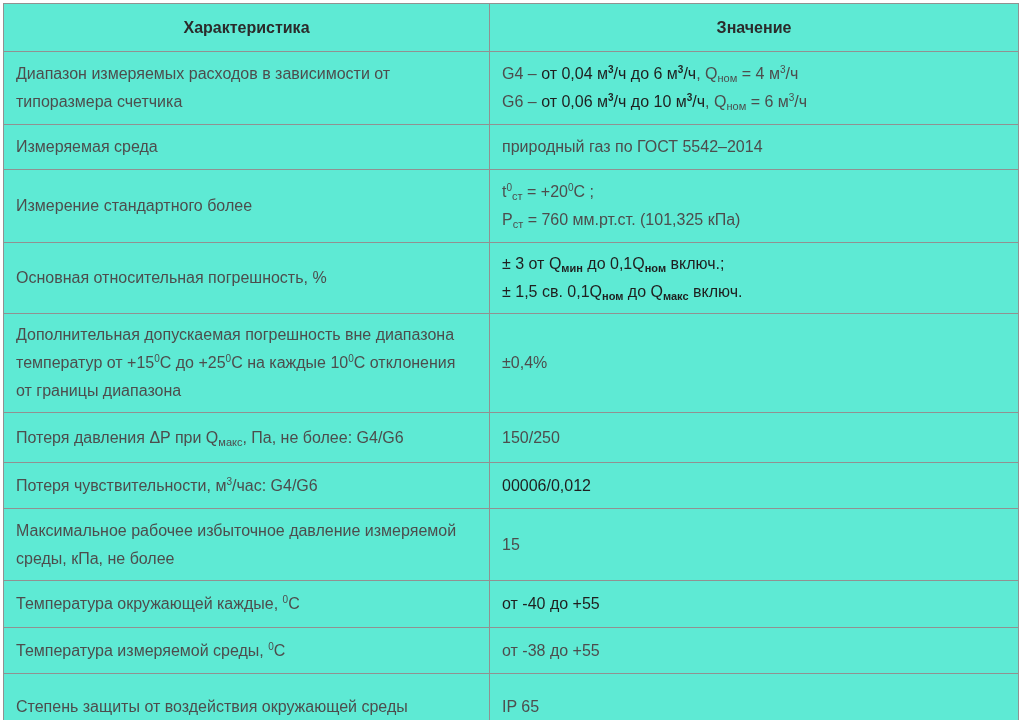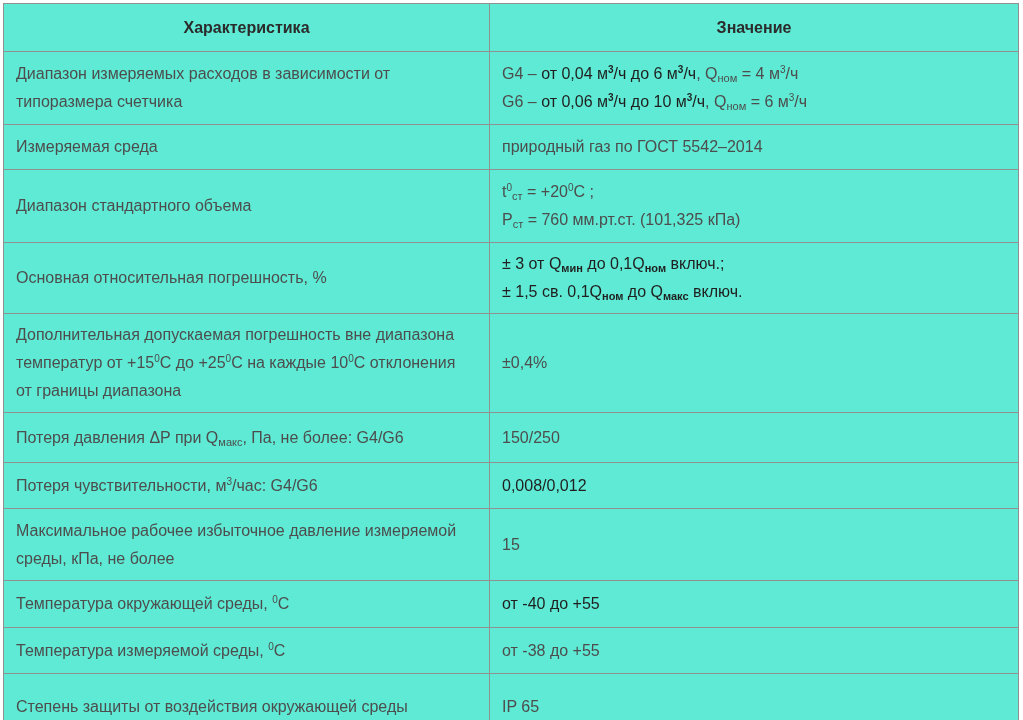--- a/index.html
+++ b/index.html
@@ -104,21 +104,21 @@
         <tr>
           <td class="characteristic-cell">
             <div class="line"><span class="s-n">Измеряемая среда</span></div>
           </td>
           <td class="value-cell">
             <div class="line"><span class="s-n">природный газ по ГОСТ 5542–2014</span></div>
           </td>
         </tr>
         <tr>
           <td class="characteristic-cell">
-            <div class="line"><span class="s-n">Диапазон стандартного объема</span></div>
+            <div class="line"><span class="s-n">Измерение стандартного более</span></div>
           </td>
           <td class="value-cell">
             <div class="line"><span class="s-n">t</span><span class="s-sup">0</span><span class="s-sub">ст</span><span class="s-n"> = +20</span><span class="s-sup">0</span><span class="s-n">С ;</span></div>
             <div class="line"><span class="s-n">Р</span><span class="s-sub">ст</span><span class="s-n"> = 760 мм.рт.ст. (101,325 кПа)</span></div>
           </td>
         </tr>
         <tr>
           <td class="characteristic-cell">
             <div class="line"><span class="s-n">Основная относительная погрешность, %</span></div>
           </td>
@@ -141,34 +141,34 @@
           </td>
           <td class="value-cell">
             <div class="line"><span class="s-n">150/250</span></div>
           </td>
         </tr>
         <tr>
           <td class="characteristic-cell">
             <div class="line"><span class="s-n">Потеря чувствительности, м</span><span class="s-sup">3</span><span class="s-n">/час: G4/G6</span></div>
           </td>
           <td class="value-cell">
-            <div class="line"><span class="s-b">0,008/0,012</span></div>
+            <div class="line"><span class="s-b">00006/0,012</span></div>
           </td>
         </tr>
         <tr>
           <td class="characteristic-cell">
             <div class="line"><span class="s-n">Максимальное рабочее избыточное давление измеряемой среды, кПа, не более</span></div>
           </td>
           <td class="value-cell">
             <div class="line"><span class="s-n">15</span></div>
           </td>
         </tr>
         <tr>
           <td class="characteristic-cell">
-            <div class="line"><span class="s-n">Температура окружающей среды, </span><span class="s-sup">0</span><span class="s-n">С</span></div>
+            <div class="line"><span class="s-n">Температура окружающей каждые, </span><span class="s-sup">0</span><span class="s-n">С</span></div>
           </td>
           <td class="value-cell">
             <div class="line"><span class="s-b">от -40 до +55</span></div>
           </td>
         </tr>
         <tr>
           <td class="characteristic-cell">
             <div class="line"><span class="s-n">Температура измеряемой среды, </span><span class="s-sup">0</span><span class="s-n">С</span></div>
           </td>
           <td class="value-cell">

